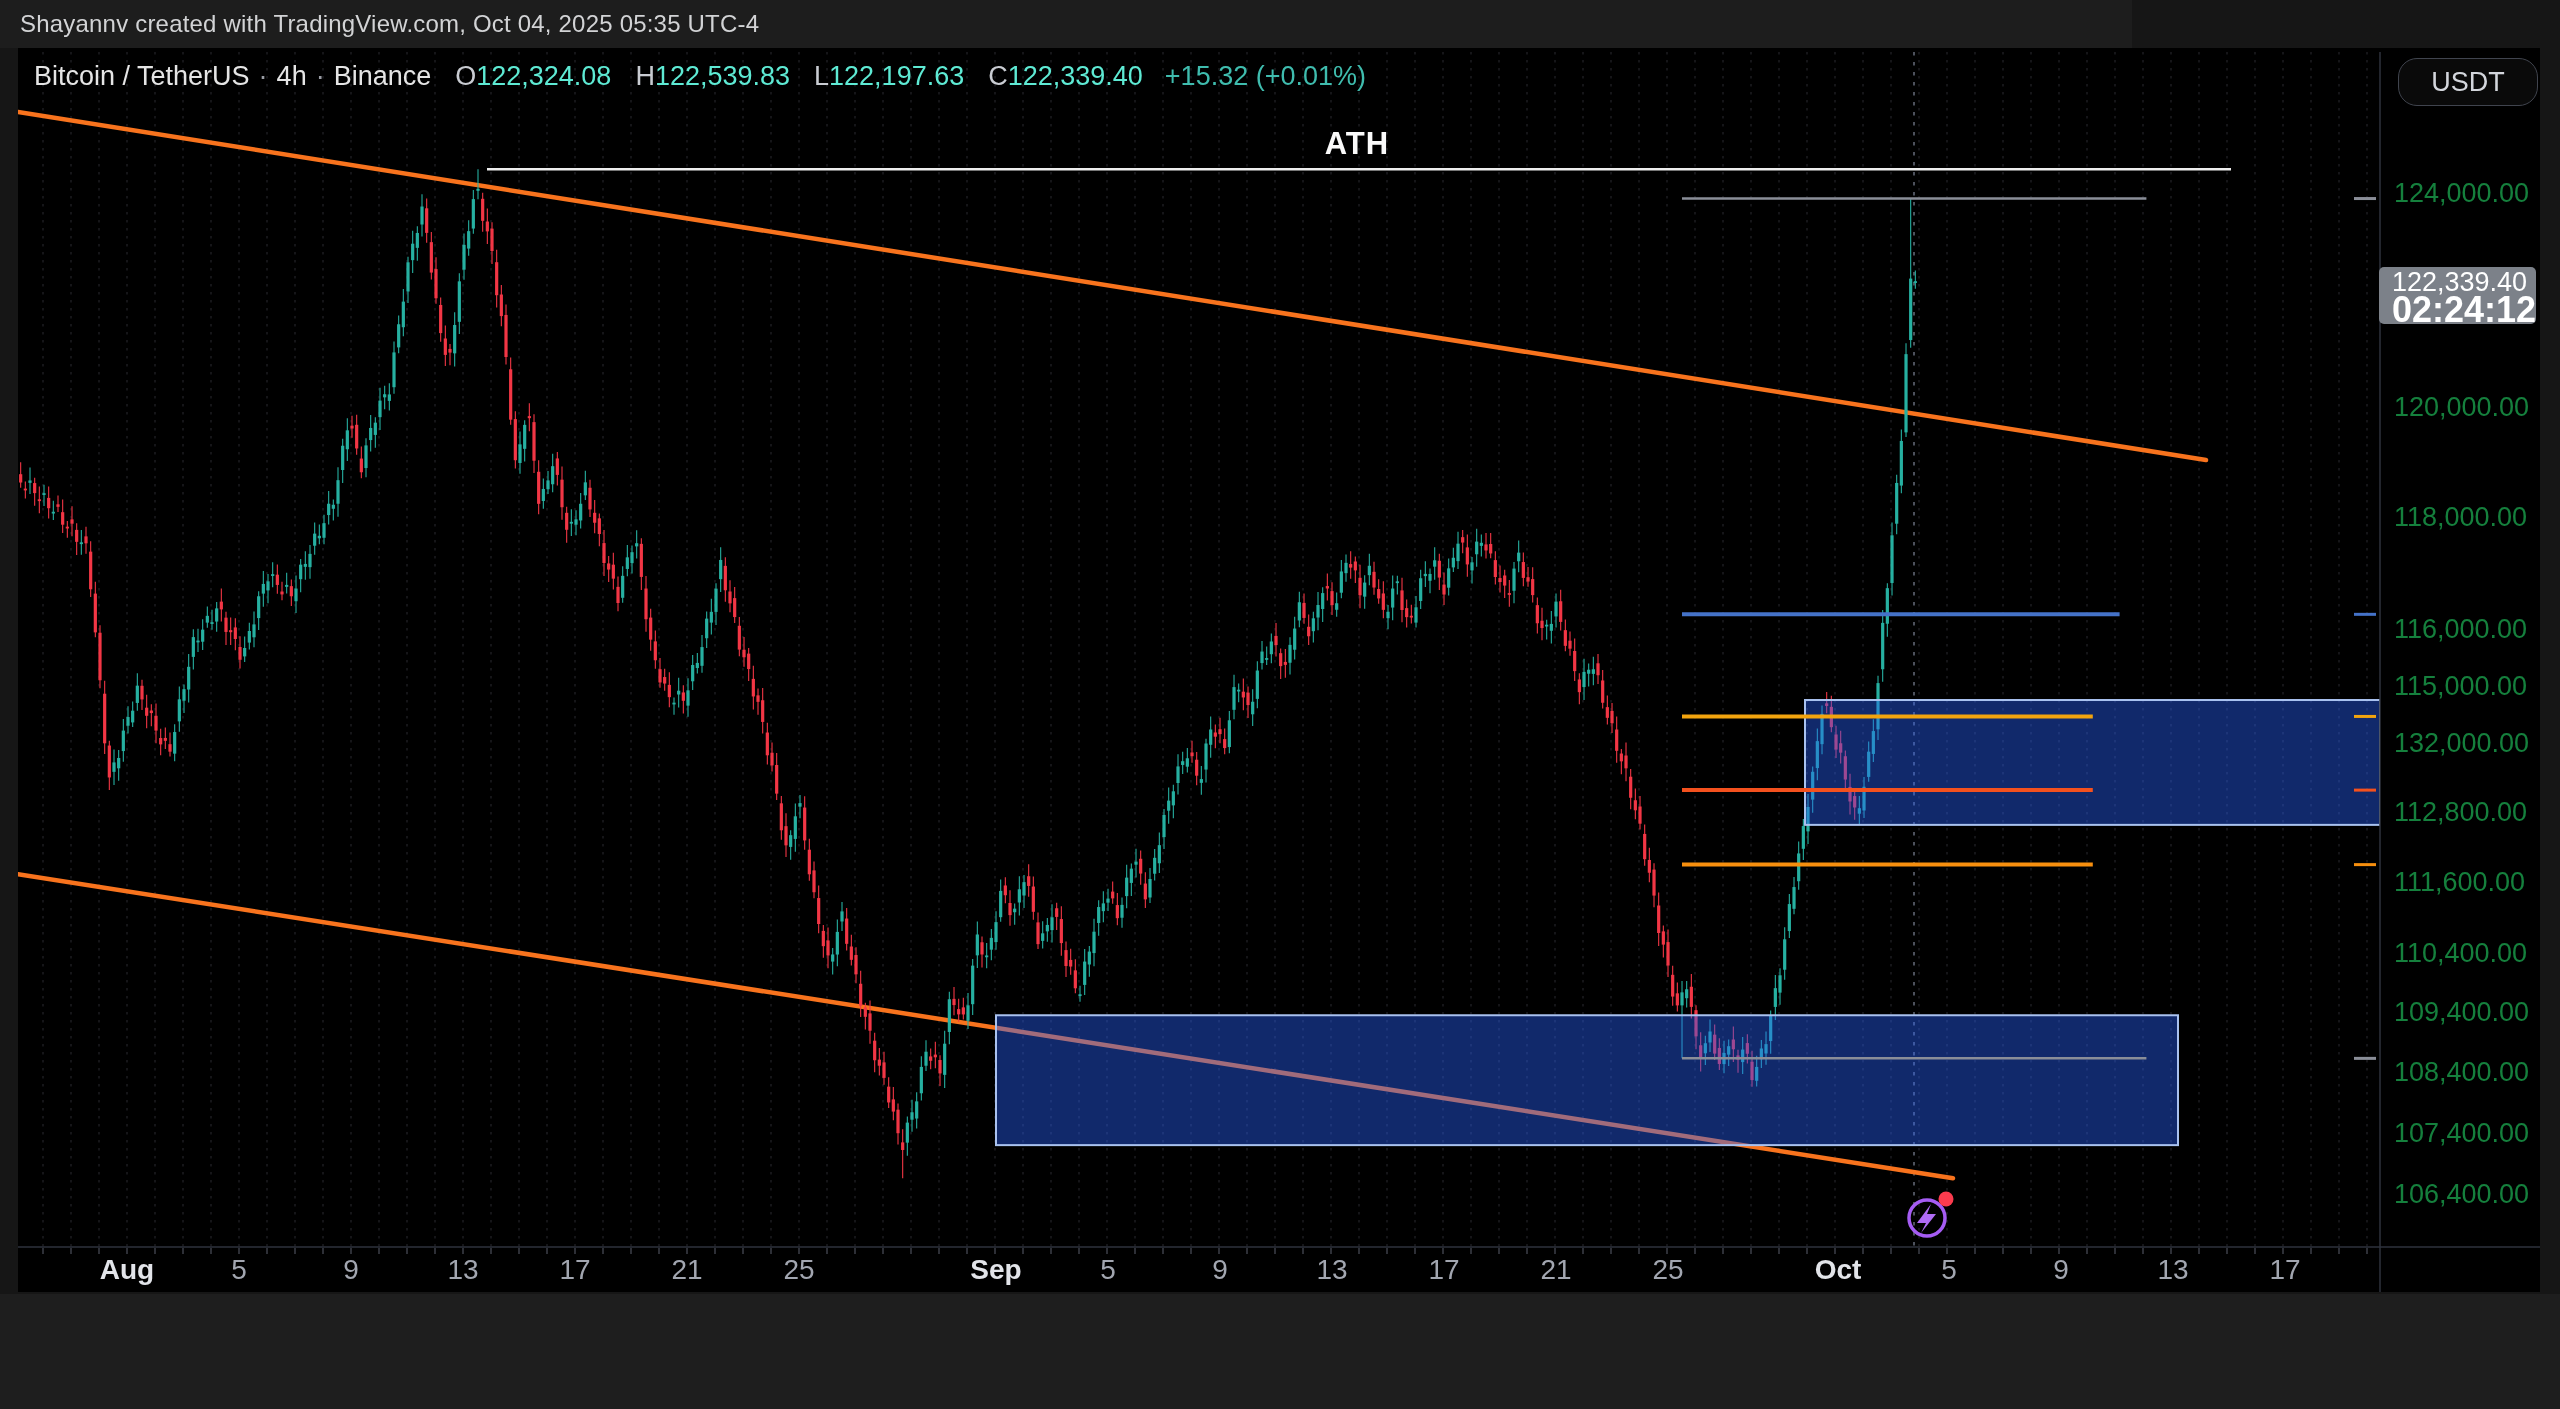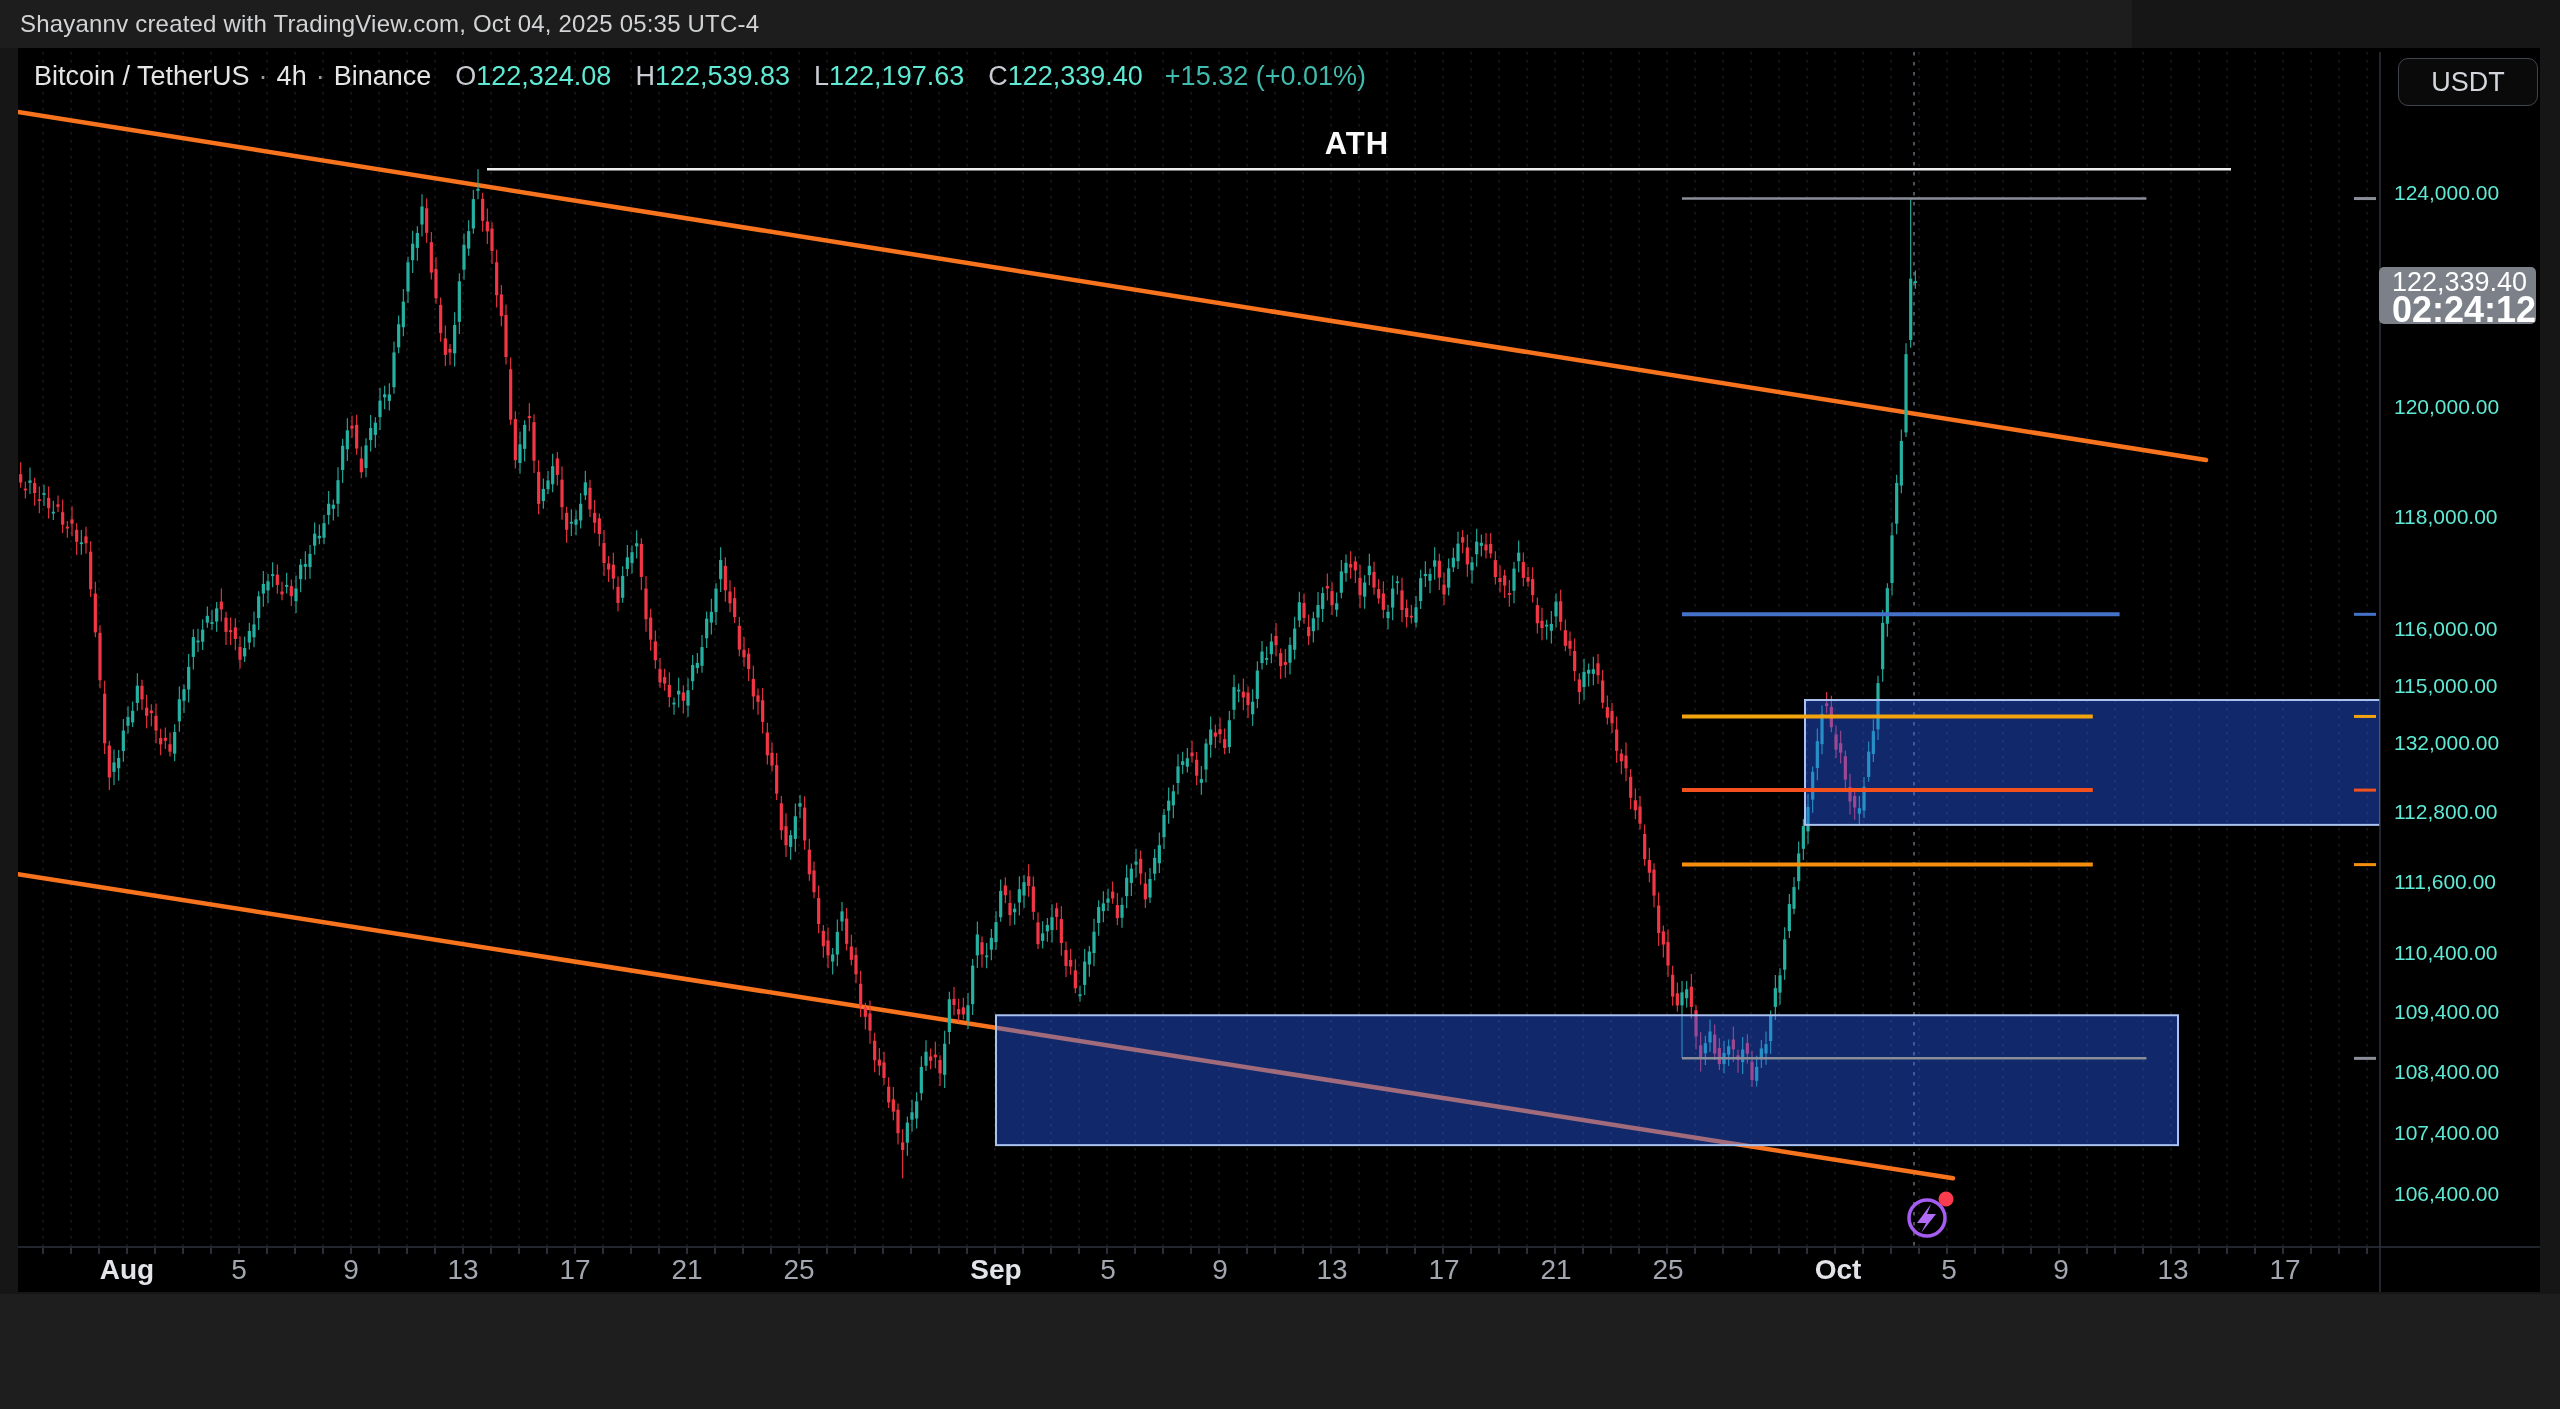--- a/index.html
+++ b/index.html
@@ -10,24 +10,24 @@
   #attribution{left:20px;top:10px;font-size:24px;color:#d2d3d5;letter-spacing:.2px;}
   #chart-bg{left:18px;top:48px;width:2522px;height:1244px;background:#000;}
   #chart-svg{left:0;top:0;}
   #header{left:34px;top:61px;font-size:27px;white-space:nowrap;}
   #header .sym{color:#e5e5e5;text-align:center;}
   #header .sep{color:#9a9da5;margin:0 9px;}
   #header .olabel{color:#c9ccd2;margin-left:24px;}
   #header .oval{color:#5eead4;}
   #header .chg{color:#3fbcae;margin-left:22px;}
   #usdt-btn{left:2398px;top:58px;width:140px;height:48px;border:1.5px solid #40444e;
-            border-radius:10px;color:#d3d6dc;font-size:27px;display:flex;
+            border-radius:19px;color:#d3d6dc;font-size:27px;display:flex;
             align-items:center;justify-content:center;background:#0a0a0a;box-sizing:border-box;}
   .price-tick{position:absolute;left:2394px;height:28px;line-height:28px;
-              font-size:21px;color:#5eead4;white-space:nowrap;}
+              font-size:27px;color:#15803d;white-space:nowrap;}
   #last-price{left:2379px;top:267px;width:157px;height:57px;background:#7c8189;
               border-radius:5px;padding:1px 0 0 13px;box-sizing:border-box;}
   #last-price .lp1{font-size:27px;color:#ffffff;line-height:28px;}
   #last-price .lp2{font-size:36px;color:#ffffff;line-height:27px;font-weight:bold;}
   .time-tick{position:absolute;top:1254px;width:90px;margin-left:-45px;text-align:center;
              font-size:28px;color:#a2a6b0;}
   .time-tick.major{color:#e2e4e9;font-weight:700;}
   #ath-label{left:1277px;top:126px;width:160px;text-align:center;font-size:31px;
              font-weight:700;color:#fafafa;letter-spacing:1px;}
   #footer{left:0;top:1294px;width:2560px;height:115px;background:#1e1e1e;}

